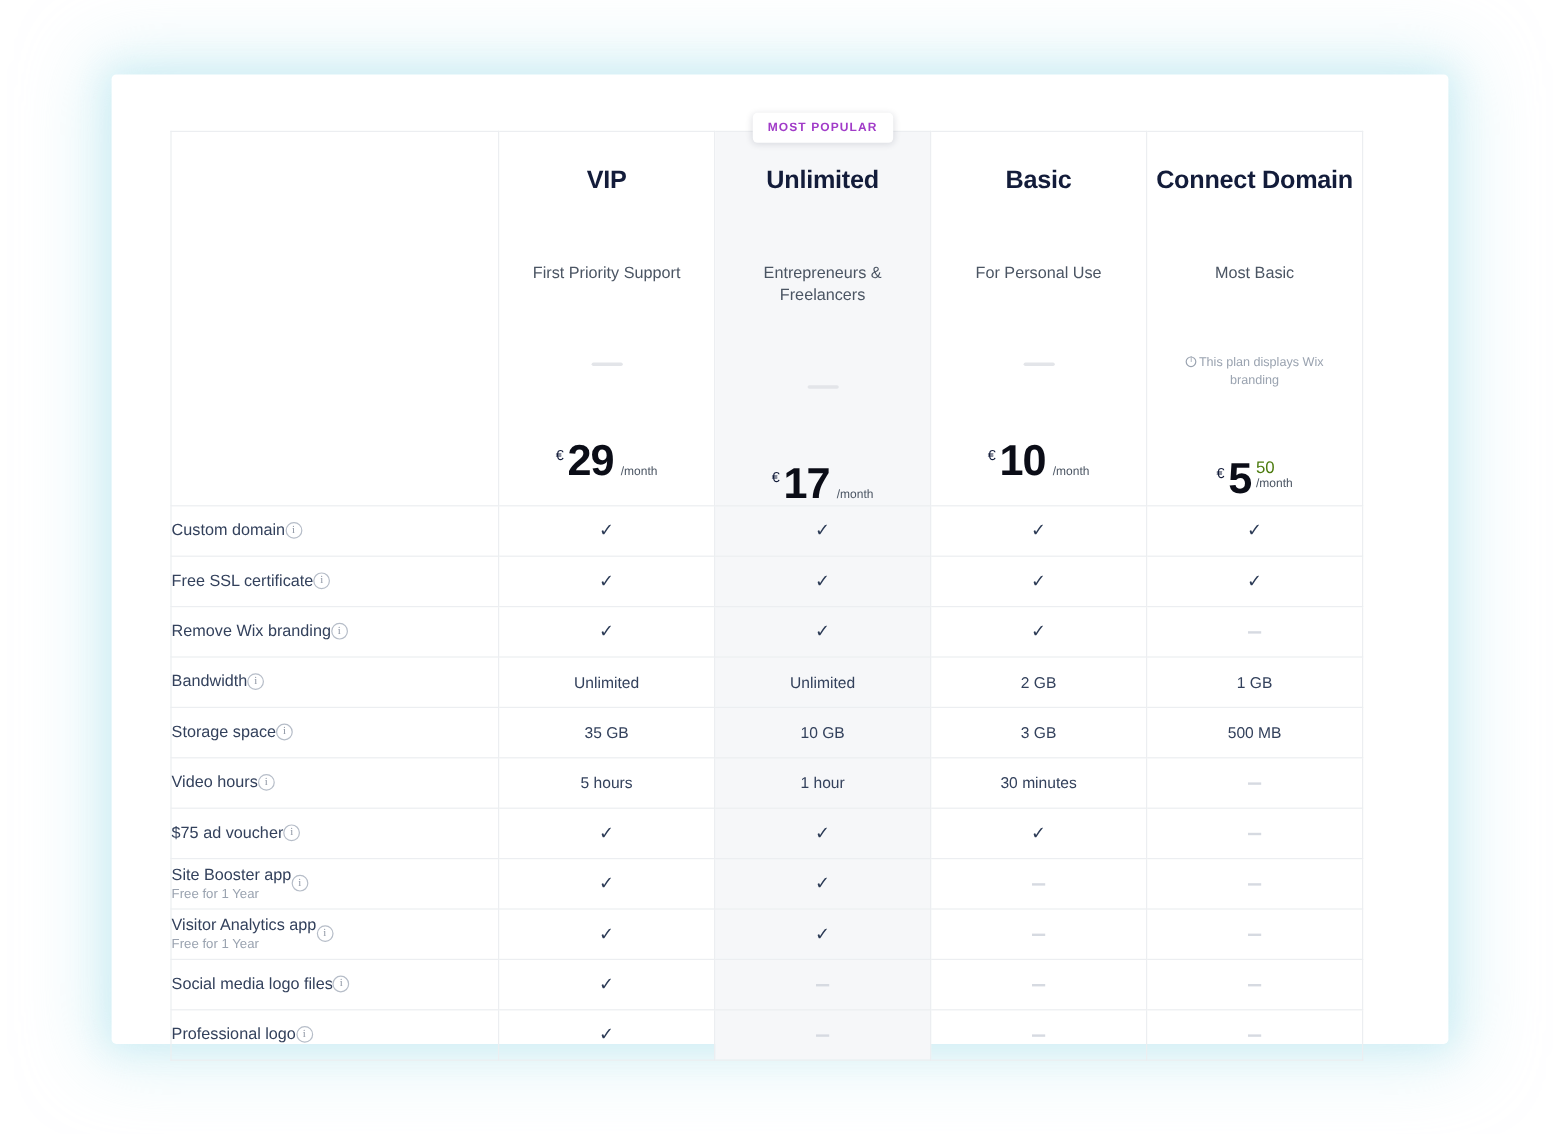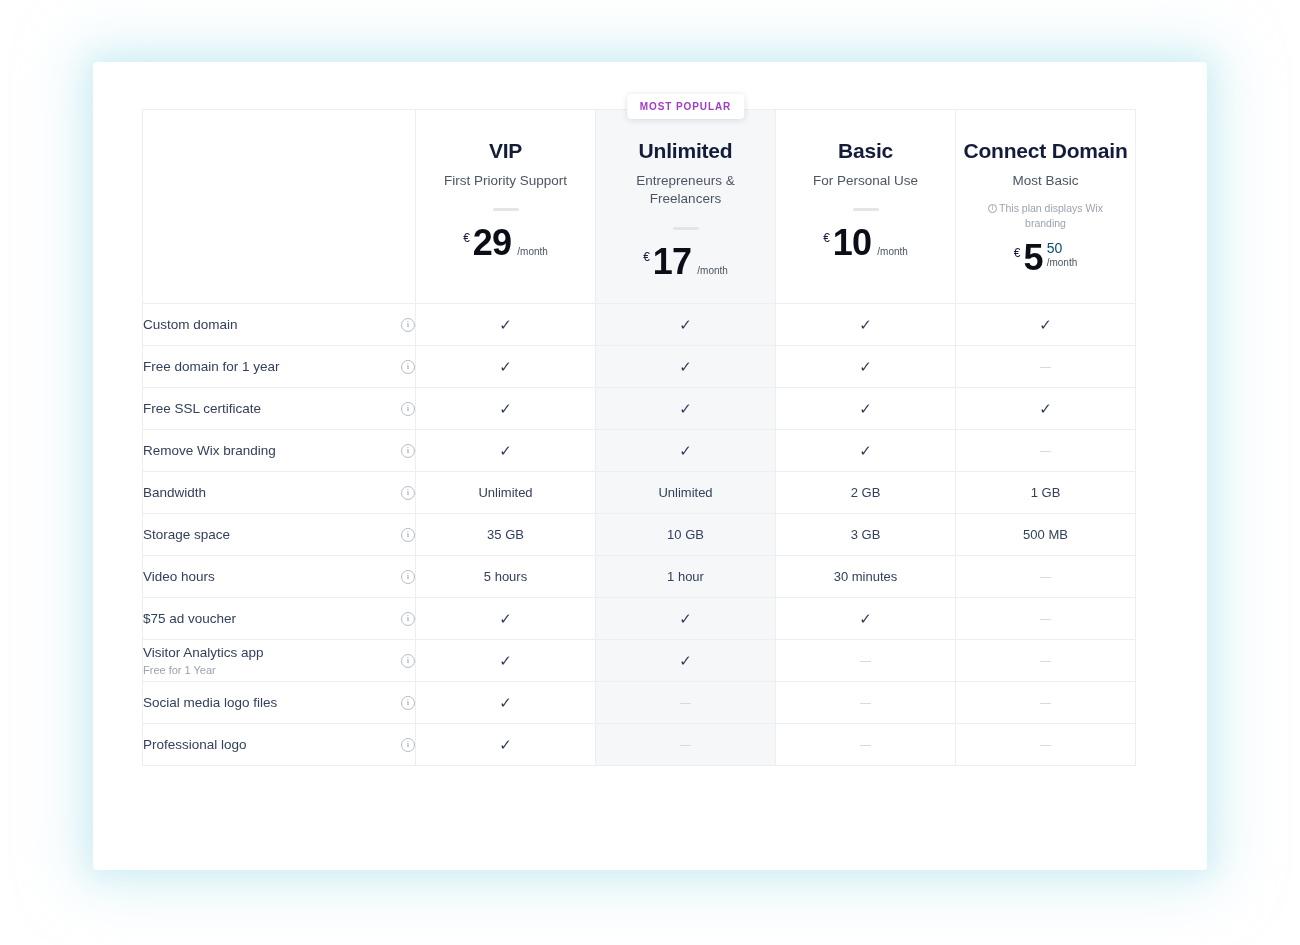--- a/index.html
+++ b/index.html
@@ -69,20 +69,21 @@
     position: relative;
     vertical-align: top;
   }
   .hdr-inner {
     display: flex;
     flex-direction: column;
     align-items: center;
     justify-content: flex-start;
     height: 100%;
     padding-top: 28px;
+    gap: 47px;
   }
   .plan-name {
     font-size: 21px;
     font-weight: bold;
     color: #131c3a;
     letter-spacing: -0.2px;
     line-height: 1.2;
   }
   .plan-tag {
     font-size: 13.5px;
@@ -150,21 +151,21 @@
   
   .price-row.frac { align-items: flex-start; }
   .frac-right {
     display: flex;
     flex-direction: column;
     align-items: flex-start;
     margin-left: 4px;
   }
   .cents {
     font-size: 14px;
-    color: #0c4a6e;
+    color: #4d7c0f;
     line-height: 1;
     margin-top: 1px;
   }
   .frac-right .per { margin-left: 0; margin-top: 2px; }
 
   
   .badge {
     position: absolute;
     top: -16px;
     left: 50%;
@@ -181,21 +182,21 @@
   }
 
   
   .feat-cell {
     height: 42px;
     padding: 0 18px 0 17px;
   }
   .feat-inner {
     display: flex;
     align-items: center;
-    justify-content: space-between;
+    justify-content: flex-start;
     height: 100%;
   }
   .feat-text { display: flex; flex-direction: column; }
   .feat-label {
     font-size: 13.5px;
     color: #33415c;
     line-height: 1.3;
   }
   .feat-sub {
     font-size: 11px;
@@ -333,34 +334,20 @@
             </td>
             <td class="val-cell"><span class="check">✓</span></td>
             <td class="val-cell hl"><span class="check">✓</span></td>
             <td class="val-cell"><span class="check">✓</span></td>
             <td class="val-cell"><span class="check">✓</span></td>
           </tr>
           <tr>
             <td class="feat-cell">
               <div class="feat-inner">
                 <span class="feat-text">
-                  <span class="feat-label">Free domain for 1 year</span>
-                </span>
-                <span class="info-icon"></span>
-              </div>
-            </td>
-            <td class="val-cell"><span class="check">✓</span></td>
-            <td class="val-cell hl"><span class="check">✓</span></td>
-            <td class="val-cell"><span class="check">✓</span></td>
-            <td class="val-cell"><span class="dash"></span></td>
-          </tr>
-          <tr>
-            <td class="feat-cell">
-              <div class="feat-inner">
-                <span class="feat-text">
                   <span class="feat-label">Free SSL certificate</span>
                 </span>
                 <span class="info-icon"></span>
               </div>
             </td>
             <td class="val-cell"><span class="check">✓</span></td>
             <td class="val-cell hl"><span class="check">✓</span></td>
             <td class="val-cell"><span class="check">✓</span></td>
             <td class="val-cell"><span class="check">✓</span></td>
           </tr>
@@ -431,20 +418,35 @@
             </td>
             <td class="val-cell"><span class="check">✓</span></td>
             <td class="val-cell hl"><span class="check">✓</span></td>
             <td class="val-cell"><span class="check">✓</span></td>
             <td class="val-cell"><span class="dash"></span></td>
           </tr>
           <tr class="row-tall">
             <td class="feat-cell">
               <div class="feat-inner">
                 <span class="feat-text">
+                  <span class="feat-label">Site Booster app</span>
+                  <span class="feat-sub">Free for 1 Year</span>
+                </span>
+                <span class="info-icon"></span>
+              </div>
+            </td>
+            <td class="val-cell"><span class="check">✓</span></td>
+            <td class="val-cell hl"><span class="check">✓</span></td>
+            <td class="val-cell"><span class="dash"></span></td>
+            <td class="val-cell"><span class="dash"></span></td>
+          </tr>
+          <tr class="row-tall">
+            <td class="feat-cell">
+              <div class="feat-inner">
+                <span class="feat-text">
                   <span class="feat-label">Visitor Analytics app</span>
                   <span class="feat-sub">Free for 1 Year</span>
                 </span>
                 <span class="info-icon"></span>
               </div>
             </td>
             <td class="val-cell"><span class="check">✓</span></td>
             <td class="val-cell hl"><span class="check">✓</span></td>
             <td class="val-cell"><span class="dash"></span></td>
             <td class="val-cell"><span class="dash"></span></td>

